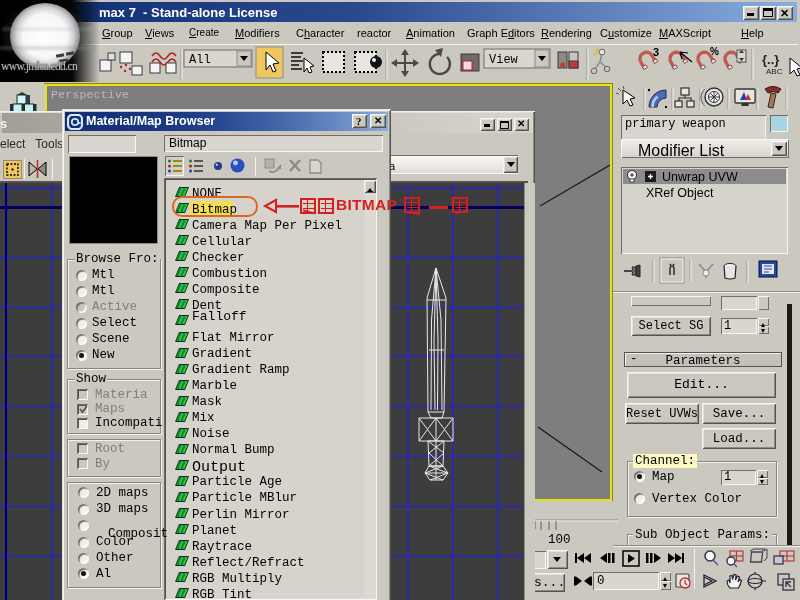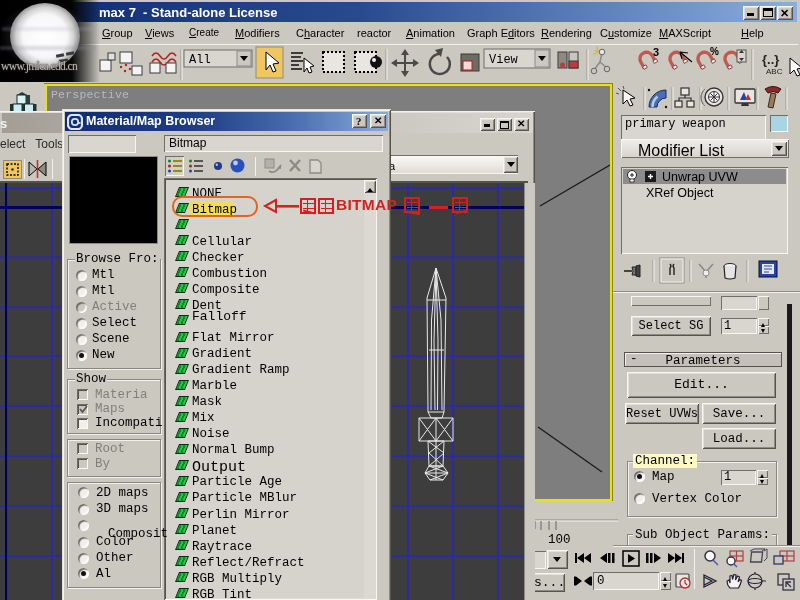--- a/index.html
+++ b/index.html
@@ -559,20 +559,21 @@
   <path d="M47 3 l8 0 l3 3 l0 10 l-11 0 z" fill="#d8d5ce" stroke="#8e8b84" stroke-width="1.3"></path>
 </svg>
 
 <div class="abs sunken2" style="left:164px;top:178px;width:213px;height:422px;background:#d6d3cc;overflow:hidden;">
 <div class="abs grn" style="left:13px;top:9.0px;"></div>
     <div class="abs mono" style="left:28px;top:8.5px;font-size:12.5px;white-space:pre;">NONE</div>
 <div class="abs" style="left:26px;top:23.1px;width:43px;height:14px;background:#f2dd55;"></div>
     <div class="abs grn" style="left:13px;top:25.1px;"></div>
     <div class="abs mono" style="left:28px;top:24.6px;font-size:12.5px;white-space:pre;">Bitmap</div>
 <div class="abs grn" style="left:13px;top:41.1px;"></div>
+    <div class="abs mono" style="left:28px;top:40.6px;font-size:12.5px;white-space:pre;">Camera Map Per Pixel</div>
 <div class="abs grn" style="left:13px;top:57.2px;"></div>
     <div class="abs mono" style="left:28px;top:56.7px;font-size:12.5px;white-space:pre;">Cellular</div>
 <div class="abs grn" style="left:13px;top:73.2px;"></div>
     <div class="abs mono" style="left:28px;top:72.7px;font-size:12.5px;white-space:pre;">Checker</div>
 <div class="abs grn" style="left:13px;top:89.2px;"></div>
     <div class="abs mono" style="left:28px;top:88.8px;font-size:12.5px;white-space:pre;">Combustion</div>
 <div class="abs grn" style="left:13px;top:105.3px;"></div>
     <div class="abs mono" style="left:28px;top:104.8px;font-size:12.5px;white-space:pre;">Composite</div>
 <div class="abs grn" style="left:13px;top:121.4px;"></div>
     <div class="abs mono" style="left:28px;top:120.9px;font-size:12.5px;white-space:pre;">Dent</div>

